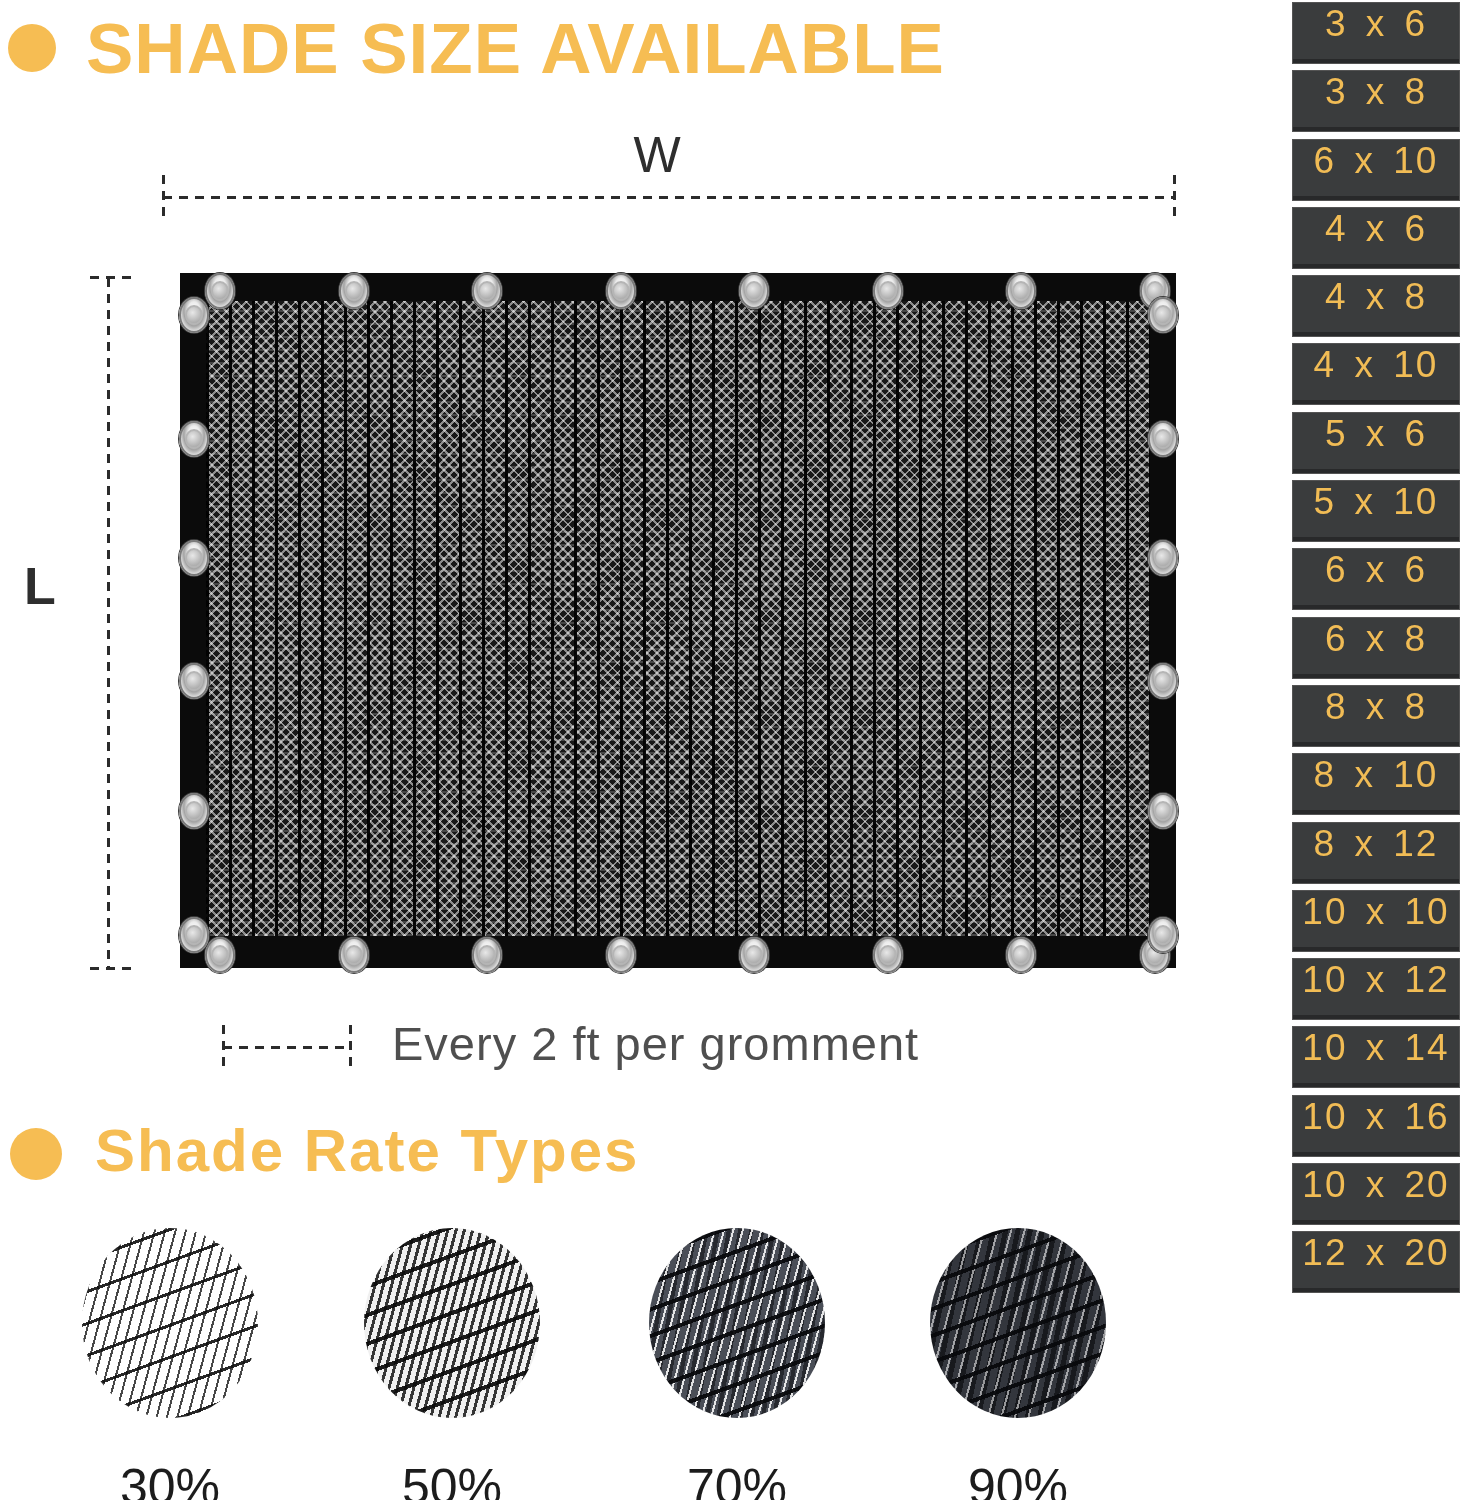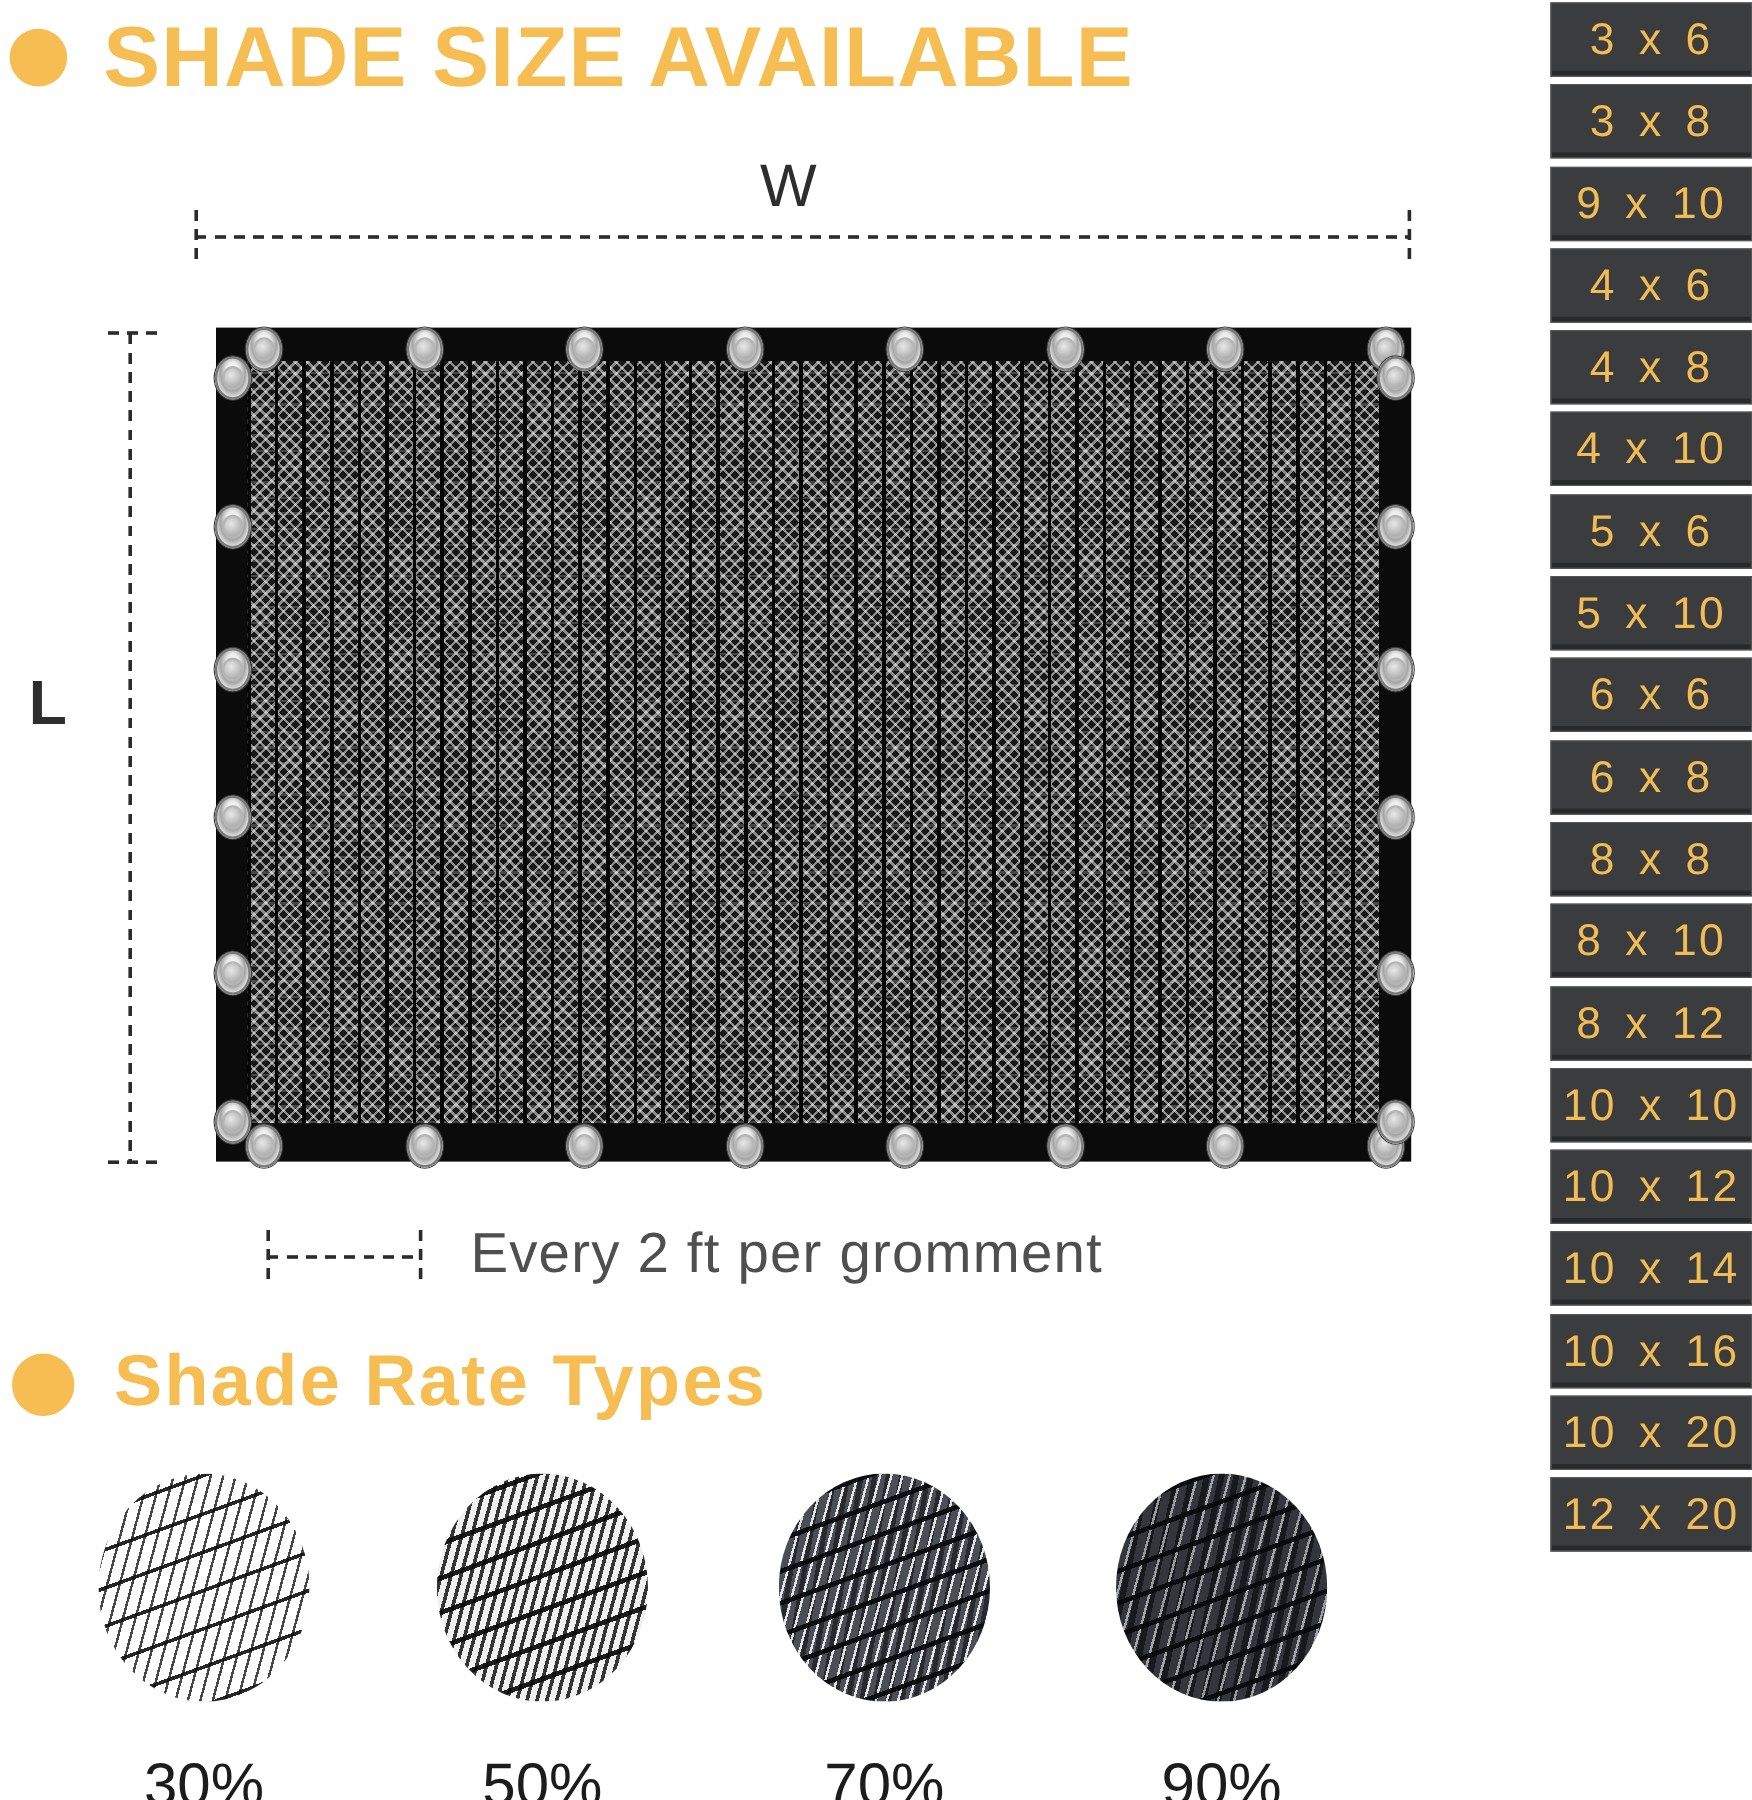--- a/index.html
+++ b/index.html
@@ -76,21 +76,21 @@
       repeating-linear-gradient(105deg, rgba(255,255,255,0.55) 0 2px, transparent 2px 13px),
       repeating-linear-gradient(102deg, rgba(12,13,16,0.7) 0 5px, transparent 5px 12px);
   }
   .sample-label{margin-top:40px;text-align:center;font-size:50px;color:#1c1c1c;}
   
   .size-list{position:absolute;left:1292px;top:2px;width:168px;}
   .size-box{
     height:62px;margin-bottom:6.3px;background:#3a3c3d;
     border:1px solid #545454;box-sizing:border-box;
     box-shadow:inset 0 -4px 0 rgba(0,0,0,0.30);
-    display:flex;align-items:center;justify-content:center;
+    display:flex;align-items:flex-start;justify-content:center;
   }
   .size-box span{
     color:#f1bc55;font-size:37px;letter-spacing:2px;word-spacing:6px;white-space:nowrap;
   }
 </style>
 </head>
 <body>
 
 <div class="canvas">
 
@@ -167,21 +167,21 @@
     </div>
 
   <div class="size-list" id="size-list">
       <div class="size-box">
         <span>3 x 6</span>
       </div>
       <div class="size-box">
         <span>3 x 8</span>
       </div>
       <div class="size-box">
-        <span>9 x 10</span>
+        <span>6 x 10</span>
       </div>
       <div class="size-box">
         <span>4 x 6</span>
       </div>
       <div class="size-box">
         <span>4 x 8</span>
       </div>
       <div class="size-box">
         <span>4 x 10</span>
       </div>

